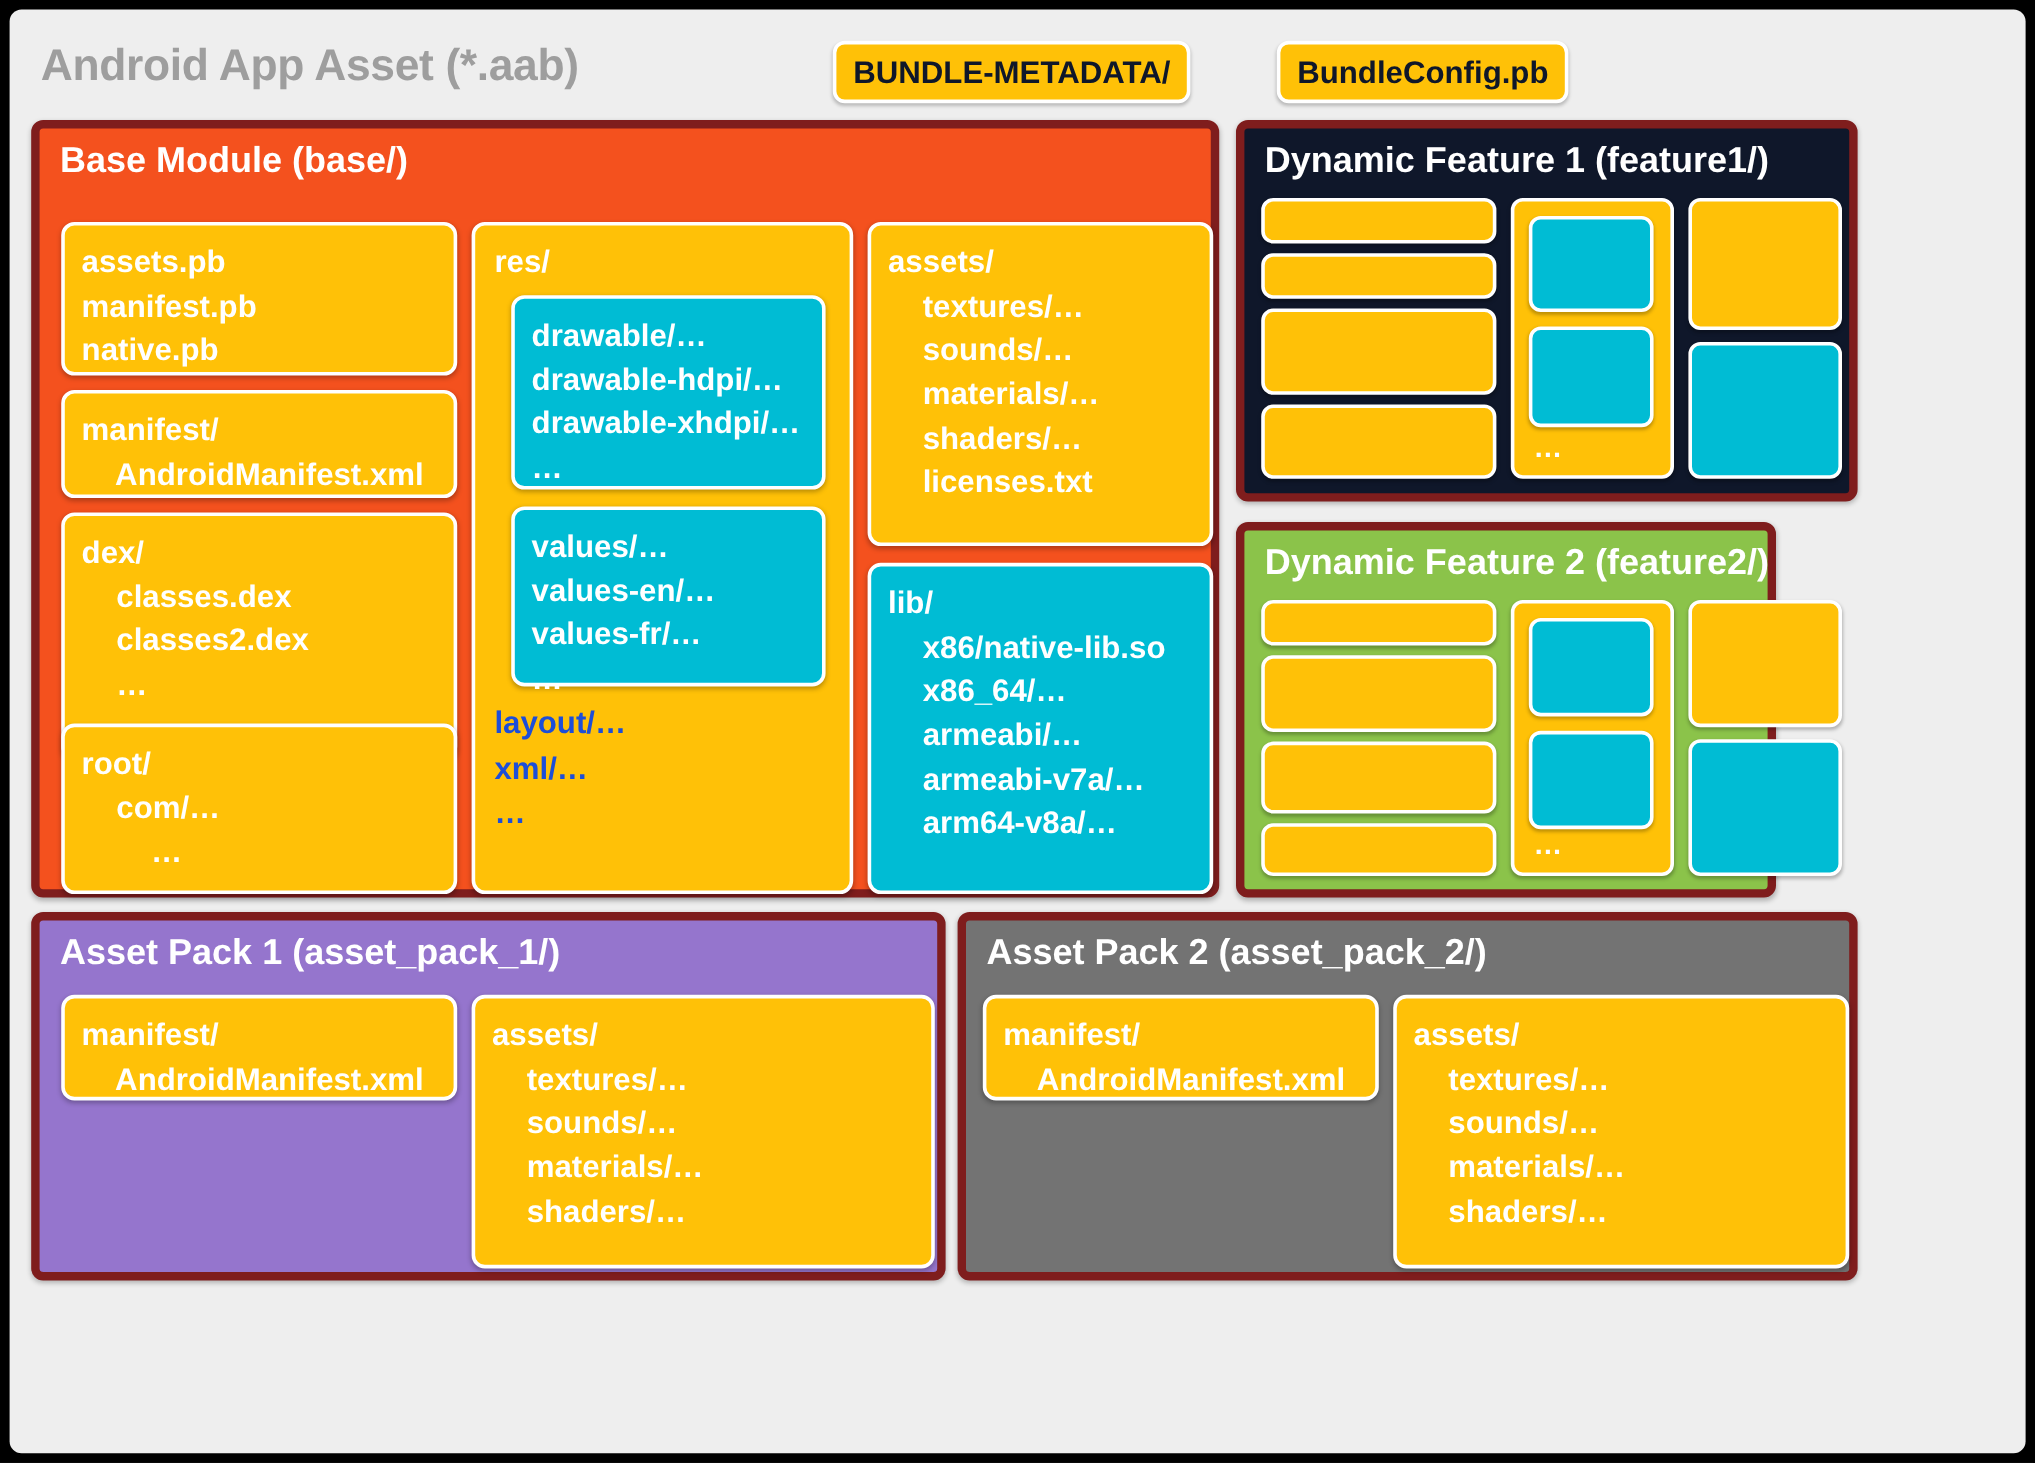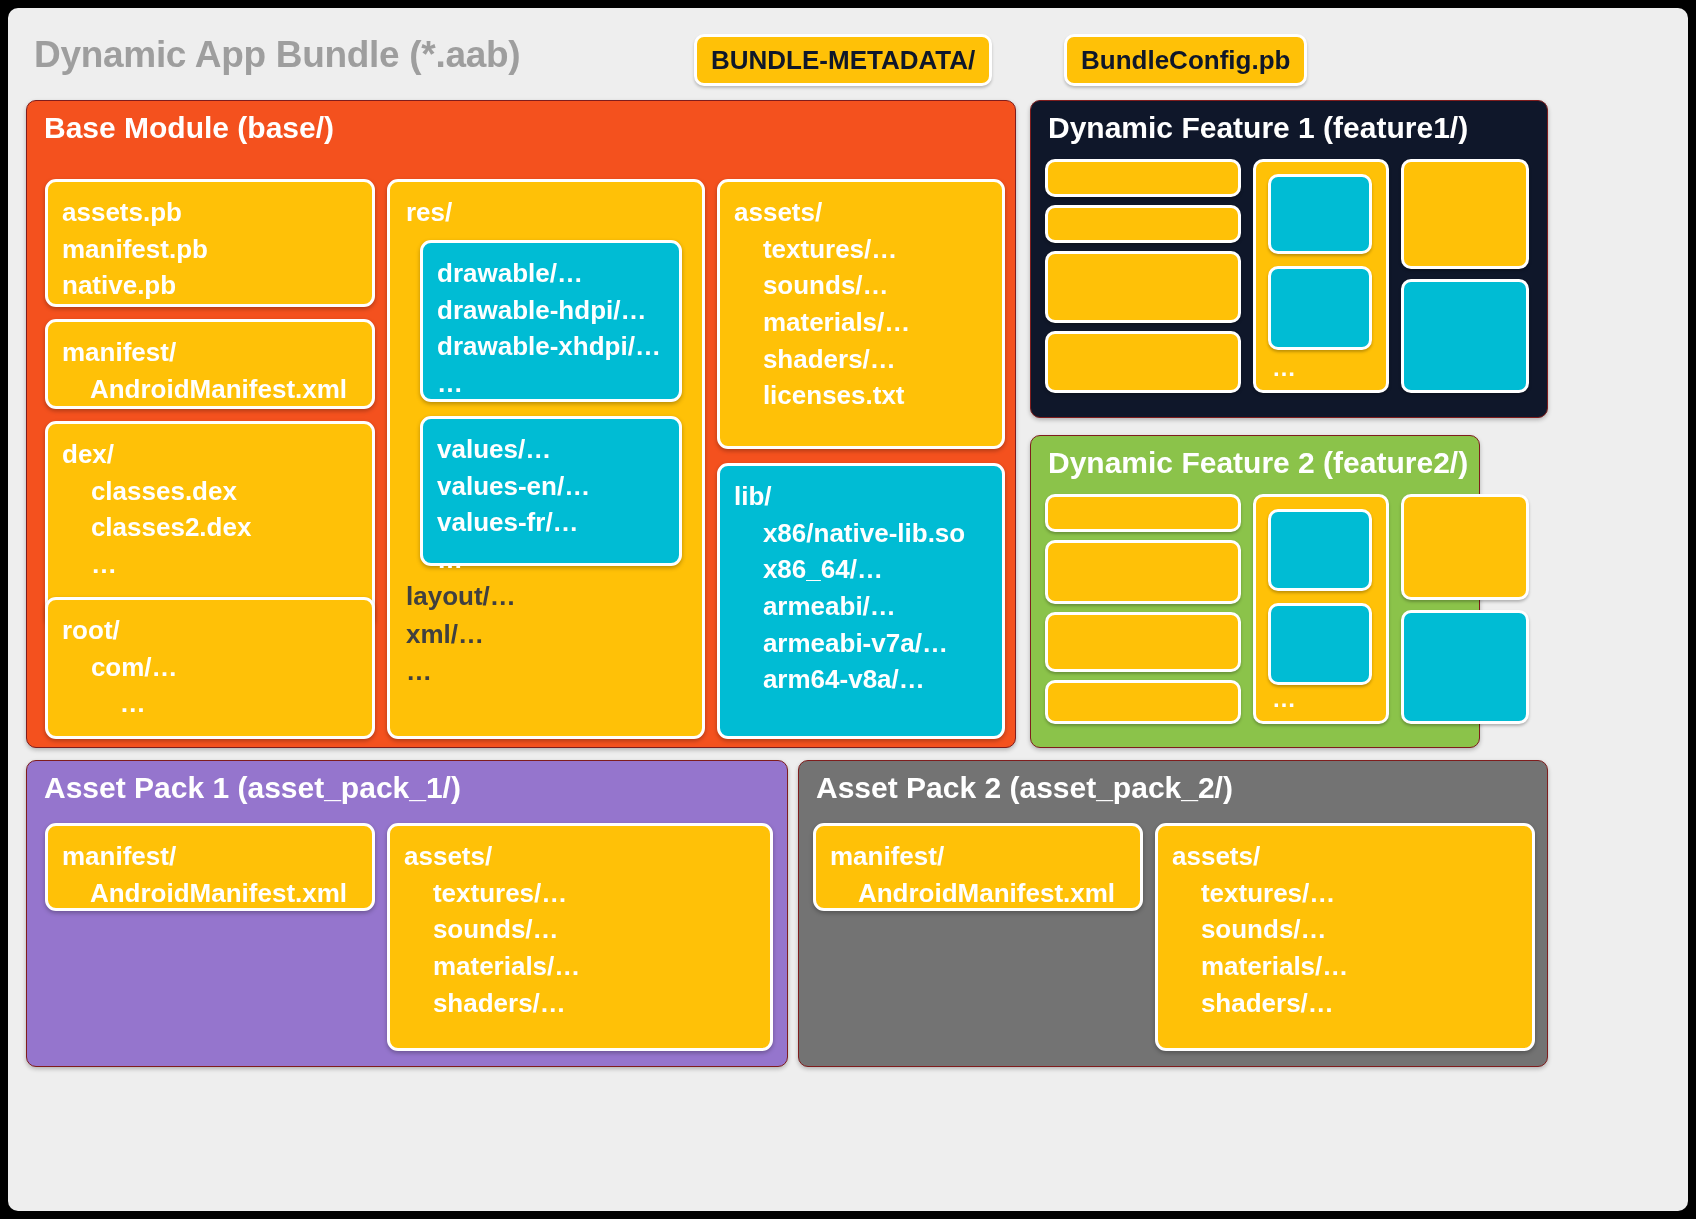--- a/index.html
+++ b/index.html
@@ -36,21 +36,21 @@
     color: #0f172a; font-weight: bold; font-size: 26px;
     box-shadow: 0 2px 3px rgba(0,0,0,0.22);
     padding: 0 14px;
   }
   #chip-metadata { left: 686px; }
   #chip-config   { left: 1024px; margin-left: 32px; }
 
   
   .panel {
     position: absolute;
-    border: 1px solid #7f1d1d;
+    border: 7px solid #7f1d1d;
     border-radius: 10px;
     box-shadow: 0 2px 4px rgba(0,0,0,0.25);
   }
   .panel-title {
     position: absolute; left: 17px; top: 10px;
     color: #ffffff; font-weight: bold; font-size: 30px;
     white-space: nowrap;
   }
 
   .base-module   { left: 18px;   top: 92px;  width: 990px;  height: 648px; background: #F4511E; }
@@ -77,42 +77,42 @@
   
   #bm-pb       { left: 18px; top: 78px;  width: 330px; height: 128px; }
   #bm-manifest { left: 18px; top: 218px; width: 330px; height: 90px;  }
   #bm-dex      { left: 18px; top: 320px; width: 330px; height: 206px; }
   #bm-root     { left: 18px; top: 496px; width: 330px; height: 142px; }
 
   
   #bm-res      { left: 360px; top: 78px; width: 318px; height: 560px; }
   #res-drawable{ left: 30px;  top: 58px;  width: 262px; height: 162px; }
   #res-values  { left: 30px;  top: 234px; width: 262px; height: 150px; }
-  #res-tail    { position:absolute; left: 16px; top: 396px; color:#404040;
+  #res-tail    { position:absolute; left: 16px; top: 396px; color:#1d4ed8;
                  font-size:26px; font-weight:bold; line-height:1.45; white-space:pre; }
 
   
   #bm-assets   { left: 690px; top: 78px;  width: 288px; height: 270px; }
   #bm-lib      { left: 690px; top: 362px; width: 288px; height: 276px; }
   .dfbox { position: absolute; border: 3px solid #ffffff; border-radius: 10px;
            box-shadow: 0 2px 3px rgba(0,0,0,0.25); }
   .df-ellipsis { position: absolute; color: #ffffff; font-size: 24px;
                  font-weight: bold; white-space: pre; }
 
   
   .ap-manifest { font-size: 26px; }
   .ap-assets   { font-size: 26px; }
 </style>
 </head>
 <body>
 
 <div class="page">
 
   <div class="header">
-    <div class="bundle-title">Dynamic App Bundle (*.aab)</div>
+    <div class="bundle-title">Android App Asset (*.aab)</div>
     <div class="chip" id="chip-metadata">BUNDLE-METADATA/</div>
     <div class="chip" id="chip-config">BundleConfig.pb</div>
   </div>
 
   <div class="panel base-module">
     <div class="panel-title">Base Module (base/)</div>
 
     <div class="box yellow" id="bm-pb">assets.pb
 manifest.pb
 native.pb</div>

